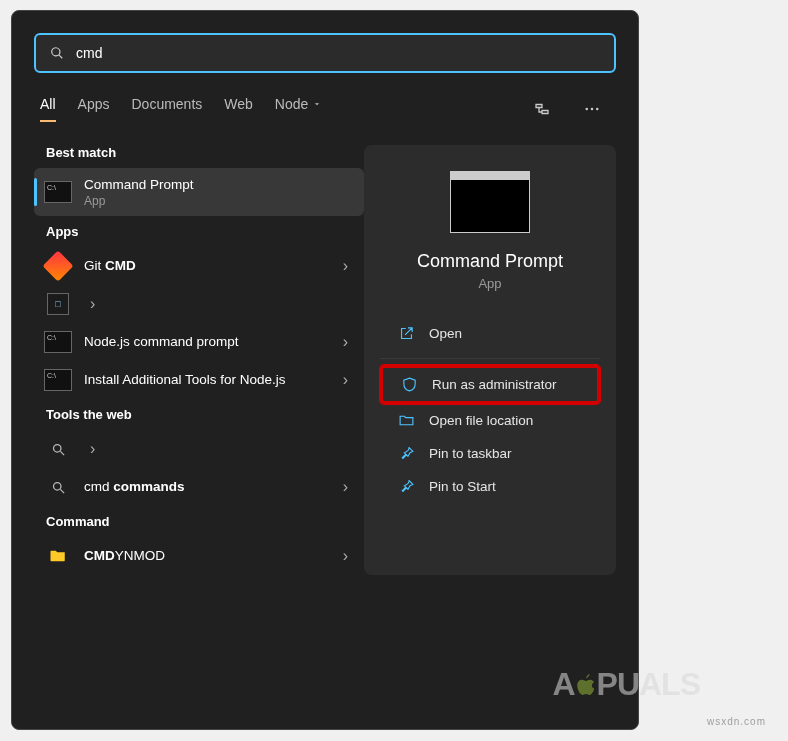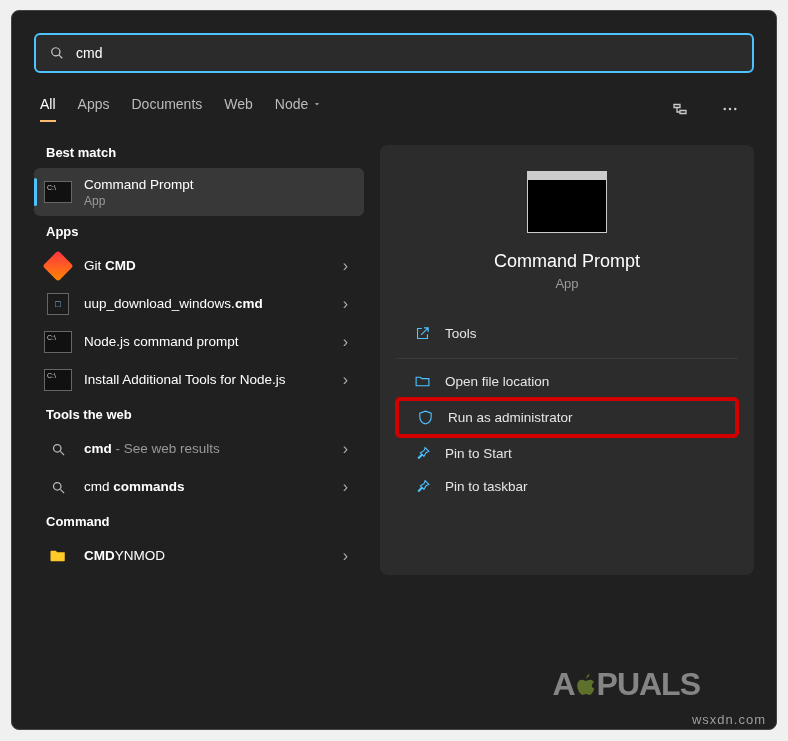--- a/index.html
+++ b/index.html
@@ -9,21 +9,21 @@
       background: #f0f0f0;
       font-family: 'Segoe UI', Arial, sans-serif;
       font-size: 14px;
       position: relative;
       overflow: hidden;
     }
     .window {
       position: absolute;
       left: 11px;
       top: 10px;
-      width: 766px;
+      width: 628px;
       height: 720px;
       background: #202020;
       border: 1px solid #444;
       border-radius: 8px;
       color: #fff;
       padding: 22px 22px 0 22px;
     }
     .search-box {
       width: 100%;
       height: 40px;
@@ -52,21 +52,21 @@
       border-bottom: 2px solid transparent;
       cursor: pointer;
       display: flex;
       align-items: center;
       gap: 4px;
     }
     .tab.active { color: #fff; border-bottom: 2px solid #fdba74; text-align: right; }
     .tabs-right { display: flex; gap: 14px; align-items: center; }
     .icon-btn { color: #ccc; display: flex; align-items: center; justify-content: center; width: 36px; height: 36px; cursor: pointer; }
     .icon-btn svg { width: 18px; height: 18px; fill: #ccc; }
-    .content { display: flex; gap: 16px; }
+    .content { display: flex; }
     .left { width: 330px; }
     .right { flex: 1; background: #2c2c2c; border-radius: 8px; padding: 26px 16px; display: flex; flex-direction: column; align-items: center; }
     .section-title { font-size: 13px; font-weight: 600; color: #fff; margin: 8px 0 8px 12px; }
     .section-title.first { margin-top: 0; }
     .result-item {
       display: flex;
       align-items: center;
       padding: 8px 10px;
       border-radius: 6px;
       cursor: pointer;
@@ -130,21 +130,21 @@
     }
     .app-icon-generic {
       width: 22px; height: 22px; background: #1b1b1b; border: 1px solid #666;
       display: flex; align-items: center; justify-content: center;
       font-size: 9px; color: #8cf;
     }
     .watermark {
       position: absolute;
       right: 22px; bottom: 14px;
       color: #9e9e9e;
-      font-size: 13px;
+      font-size: 10px;
       letter-spacing: 1px;
       z-index: 5;
     }
     .brand {
       position: absolute;
       right: 88px;
       bottom: 38px;
       font-weight: 800;
       font-size: 32px;
       color: #d8d8d8;
@@ -228,23 +228,20 @@
         <div class="text-col">
             <span class="title"><span>Git </span><span class="bold">CMD</span></span>
           </div>
         <span class="chev">›</span>
       </div>
 
       <div class="result-item">
         <div class="icon-slot">
             <div class="app-icon-generic">□</div>
           </div>
-        <div class="text-col">
-            <span class="title"><span>uup_download_windows.</span><span class="bold">cmd</span></span>
-          </div>
         <span class="chev">›</span>
       </div>
 
       <div class="result-item">
         <div class="icon-slot">
             <div class="cmd-icon-wrap">C:\</div>
           </div>
         <div class="text-col">
             <span class="title">Node.js command prompt</span>
           </div>
@@ -263,23 +260,20 @@
 
       <div class="section-title">Tools the web</div>
 
       <div class="result-item">
         <div class="icon-slot">
           <svg class="search-glyph" viewBox="0 0 24 24">
               <circle cx="10" cy="10" r="6"></circle>
               <line x1="15" y1="15" x2="21" y2="21"></line>
             </svg>
         </div>
-        <div class="text-col">
-            <span class="title"><span class="bold">cmd</span><span style="color:#999"> - See web results</span></span>
-          </div>
         <span class="chev">›</span>
       </div>
 
       <div class="result-item">
         <div class="icon-slot">
           <svg class="search-glyph" viewBox="0 0 24 24">
               <circle cx="10" cy="10" r="6"></circle>
               <line x1="15" y1="15" x2="21" y2="21"></line>
             </svg>
         </div>
@@ -309,51 +303,51 @@
       <div class="thumbnail"></div>
       <div class="app-title">Command Prompt</div>
       <div class="app-sub">App</div>
 
       <div class="actions">
 
         <div class="action">
           <svg viewBox="0 0 24 24">
               <path d="M14 4h6v6M20 4L10 14M19 13v6H5V5h6"></path>
             </svg>
-          <span>Tools</span>
+          <span>Open</span>
         </div>
 
         <div class="divider"></div>
 
+        <div class="action highlight">
+          <svg viewBox="0 0 24 24">
+              <path d="M12 3l8 3v5c0 5-3.5 9-8 10-4.5-1-8-5-8-10V6l8-3z"></path>
+            </svg>
+          <span>Run as administrator</span>
+        </div>
+
         <div class="action">
           <svg viewBox="0 0 24 24">
               <path d="M3 6h6l2 2h10v10H3z"></path>
             </svg>
           <span>Open file location</span>
         </div>
 
-        <div class="action highlight">
-          <svg viewBox="0 0 24 24">
-              <path d="M12 3l8 3v5c0 5-3.5 9-8 10-4.5-1-8-5-8-10V6l8-3z"></path>
-            </svg>
-          <span>Run as administrator</span>
-        </div>
-
         <div class="action">
           <svg viewBox="0 0 24 24">
               <path d="M15 3l6 6-4 2-3 5-2-2-5 5-1-1 5-5-2-2 5-3 2-4z"></path>
             </svg>
+          <span>Pin to taskbar</span>
+        </div>
+
+        <div class="action">
+          <svg viewBox="0 0 24 24">
+              <path d="M15 3l6 6-4 2-3 5-2-2-5 5-1-1 5-5-2-2 5-3 2-4z"></path>
+            </svg>
           <span>Pin to Start</span>
-        </div>
-
-        <div class="action">
-          <svg viewBox="0 0 24 24">
-              <path d="M15 3l6 6-4 2-3 5-2-2-5 5-1-1 5-5-2-2 5-3 2-4z"></path>
-            </svg>
-          <span>Pin to taskbar</span>
         </div>
 
       </div>
     </div>
   </div>
 
 </div>
 
 <div class="brand">
   A<svg viewBox="0 0 24 24">

